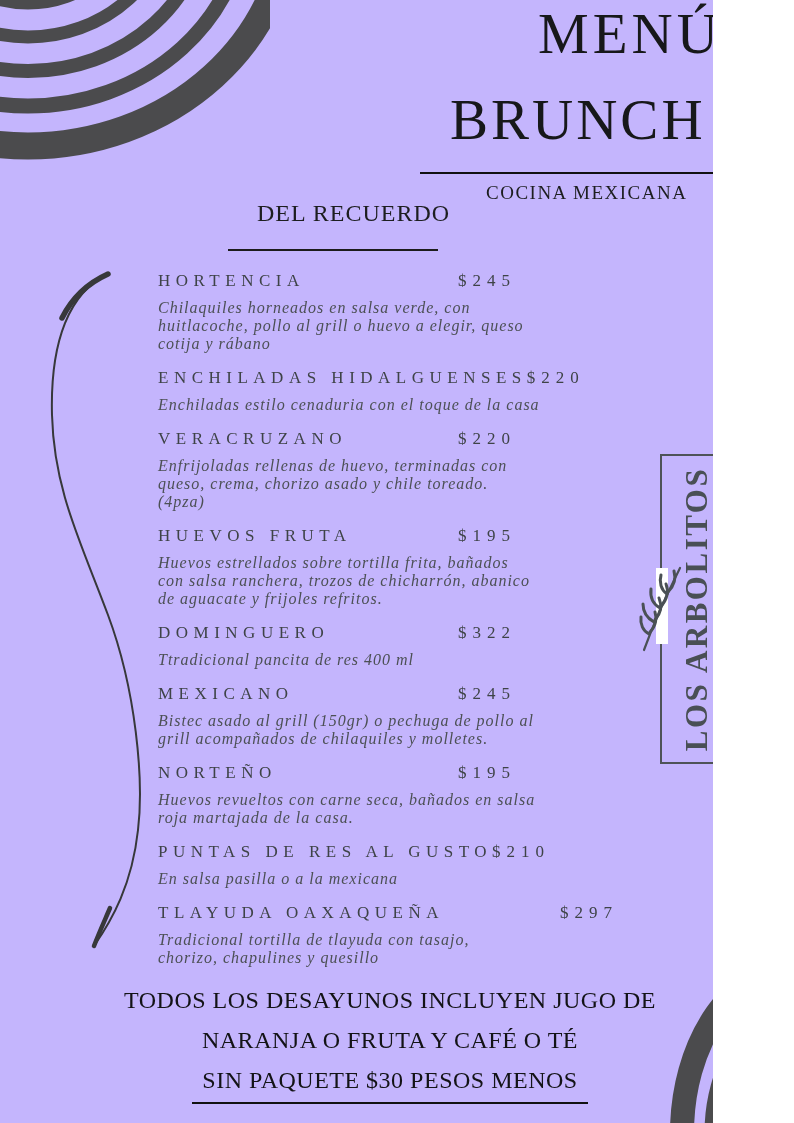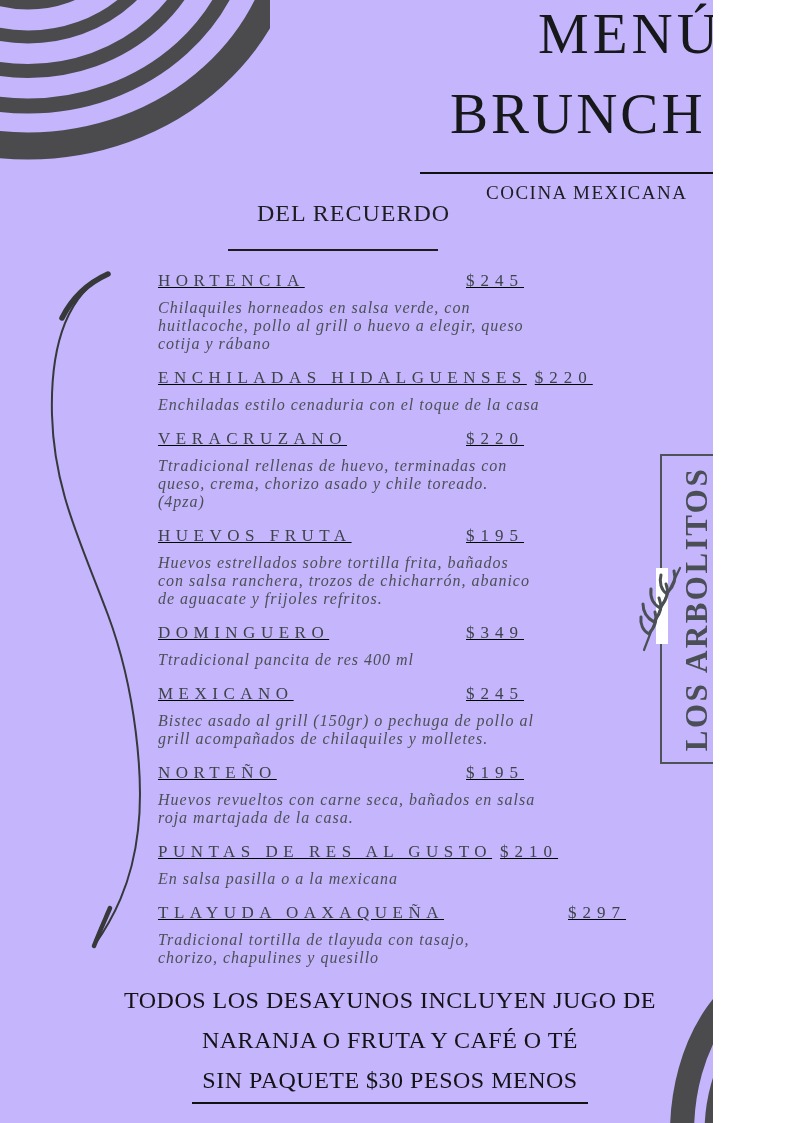--- a/index.html
+++ b/index.html
@@ -13,21 +13,21 @@
   
   .arcs-tl{position:absolute;left:0;top:0;}
   .arcs-br{position:absolute;left:614px;top:948px;}
   .flourish{position:absolute;left:30px;top:260px;}
   
   .menu-word{
     position:absolute;left:538px;top:4px;
     font-size:57px;letter-spacing:4px;color:#17181a;line-height:60px;
   }
   .brunch-word{
-    position:absolute;left:450px;top:83px;
+    position:absolute;left:450px;top:89px;
     font-size:57px;letter-spacing:3px;color:#17181a;line-height:62px;
   }
   .brunch-underline{
     position:absolute;left:420px;top:172px;width:338px;height:2px;background:#111;
   }
   .subtitle{
     position:absolute;left:486px;top:182px;
     font-size:19px;letter-spacing:1.5px;color:#1d1e20;
   }
   .section-title{
@@ -36,22 +36,22 @@
   }
   .section-underline{
     position:absolute;left:228px;top:249px;width:210px;height:2px;background:#1c1c1c;
   }
   
   .items{
     position:absolute;left:158px;top:270px;width:530px;
   }
   .item{margin:0;}
   .item-head{
-    display:flex;align-items:flex-end;gap:8px;
-    margin:0 0 7px 0;line-height:22px;text-decoration:underline;
+    display:flex;align-items:flex-end;gap:0;
+    margin:0 0 7px 0;line-height:22px;
   }
   .item-name{
     font-size:17px;letter-spacing:5.5px;color:#3e4347;min-width:300px;white-space:nowrap;
   }
   .item:nth-of-type(9) .item-name{min-width:402px;}
   .item-price{
     font-size:17px;letter-spacing:6px;color:#3e4347;white-space:nowrap;
   }
   .item-desc{
     font-style:italic;font-size:16px;line-height:18px;letter-spacing:1px;
@@ -147,39 +147,39 @@
           <span class="item-price">$220</span>
         </div>
         <div class="item-desc">Enchiladas estilo cenaduria con el toque de la casa</div>
       </div>
 
       <div class="item">
         <div class="item-head">
           <span class="item-name">VERACRUZANO</span>
           <span class="item-price">$220</span>
         </div>
-        <div class="item-desc">Ttradicional rellenas de huevo, terminadas con
+        <div class="item-desc">Enfrijoladas rellenas de huevo, terminadas con
 queso, crema, chorizo asado y chile toreado.
 (4pza)</div>
       </div>
 
       <div class="item">
         <div class="item-head">
           <span class="item-name">HUEVOS FRUTA</span>
           <span class="item-price">$195</span>
         </div>
         <div class="item-desc">Huevos estrellados sobre tortilla frita, bañados
 con salsa ranchera, trozos de chicharrón, abanico
 de aguacate y frijoles refritos.</div>
       </div>
 
       <div class="item">
         <div class="item-head">
           <span class="item-name">DOMINGUERO</span>
-          <span class="item-price">$349</span>
+          <span class="item-price">$322</span>
         </div>
         <div class="item-desc">Ttradicional pancita de res 400 ml</div>
       </div>
 
       <div class="item">
         <div class="item-head">
           <span class="item-name">MEXICANO</span>
           <span class="item-price">$245</span>
         </div>
         <div class="item-desc">Bistec asado al grill (150gr) o pechuga de pollo al

